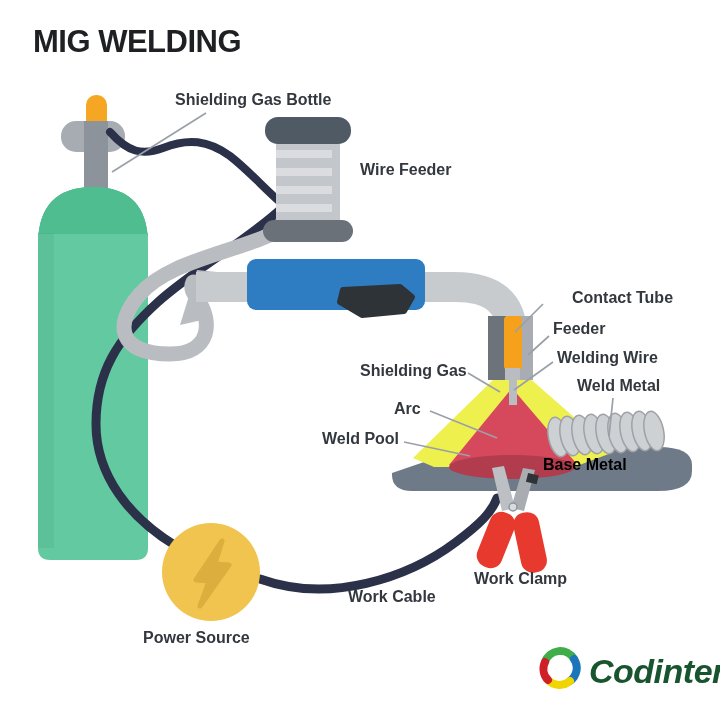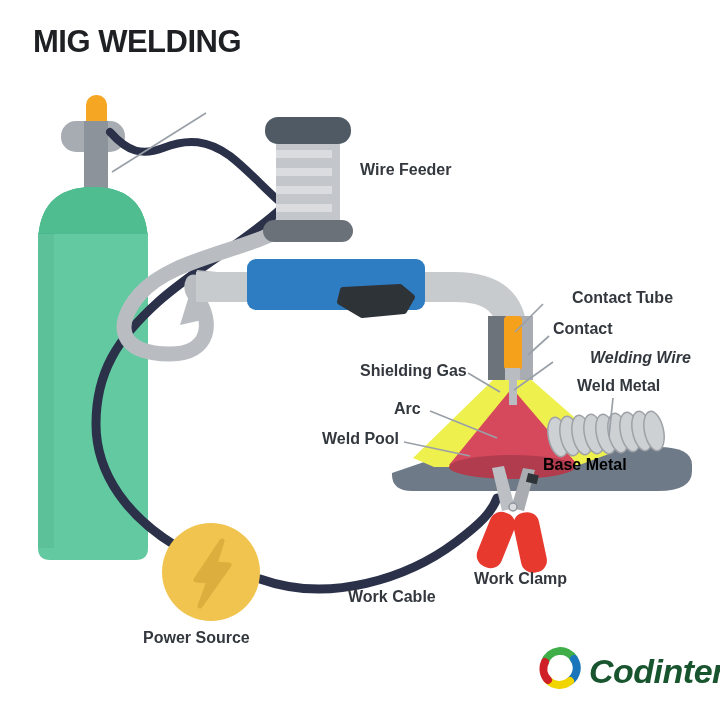--- a/index.html
+++ b/index.html
@@ -157,24 +157,25 @@
     <g>
       <path class="logo-arc st-logo-green" d="M 545,662 A 16,16 0 0 1 574,659"></path>
       <path class="logo-arc st-logo-blue" d="M 574,659 A 16,16 0 0 1 570,681"></path>
       <path class="logo-arc st-logo-yellow" d="M 570,681 A 16,16 0 0 1 548,680"></path>
       <path class="logo-arc st-logo-red" d="M 548,680 A 16,16 0 0 1 545,662"></path>
     </g>
   </svg>
 
   <div class="title">MIG WELDING</div>
 
+  <div class="lbl" style="left:175px;top:91px;">Shielding Gas Bottle</div>
   <div class="lbl" style="left:360px;top:161px;">Wire Feeder</div>
   <div class="lbl" style="left:572px;top:289px;">Contact Tube</div>
-  <div class="lbl" style="left:553px;top:320px;">Contact</div>
-  <div class="lbl" style="left:590px;top:349px;font-style:italic;">Welding Wire</div>
+  <div class="lbl" style="left:553px;top:320px;">Feeder</div>
+  <div class="lbl" style="left:557px;top:349px;">Welding Wire</div>
   <div class="lbl" style="left:577px;top:377px;">Weld Metal</div>
   <div class="lbl" style="left:360px;top:362px;">Shielding Gas</div>
   <div class="lbl" style="left:394px;top:400px;">Arc</div>
   <div class="lbl" style="left:322px;top:430px;">Weld Pool</div>
   <div class="lbl lbl--light" style="left:543px;top:456px;">Base Metal</div>
   <div class="lbl" style="left:474px;top:570px;">Work Clamp</div>
   <div class="lbl" style="left:348px;top:588px;">Work Cable</div>
   <div class="lbl" style="left:143px;top:629px;">Power Source</div>
 
   <div class="logo-text">Codinter</div>

